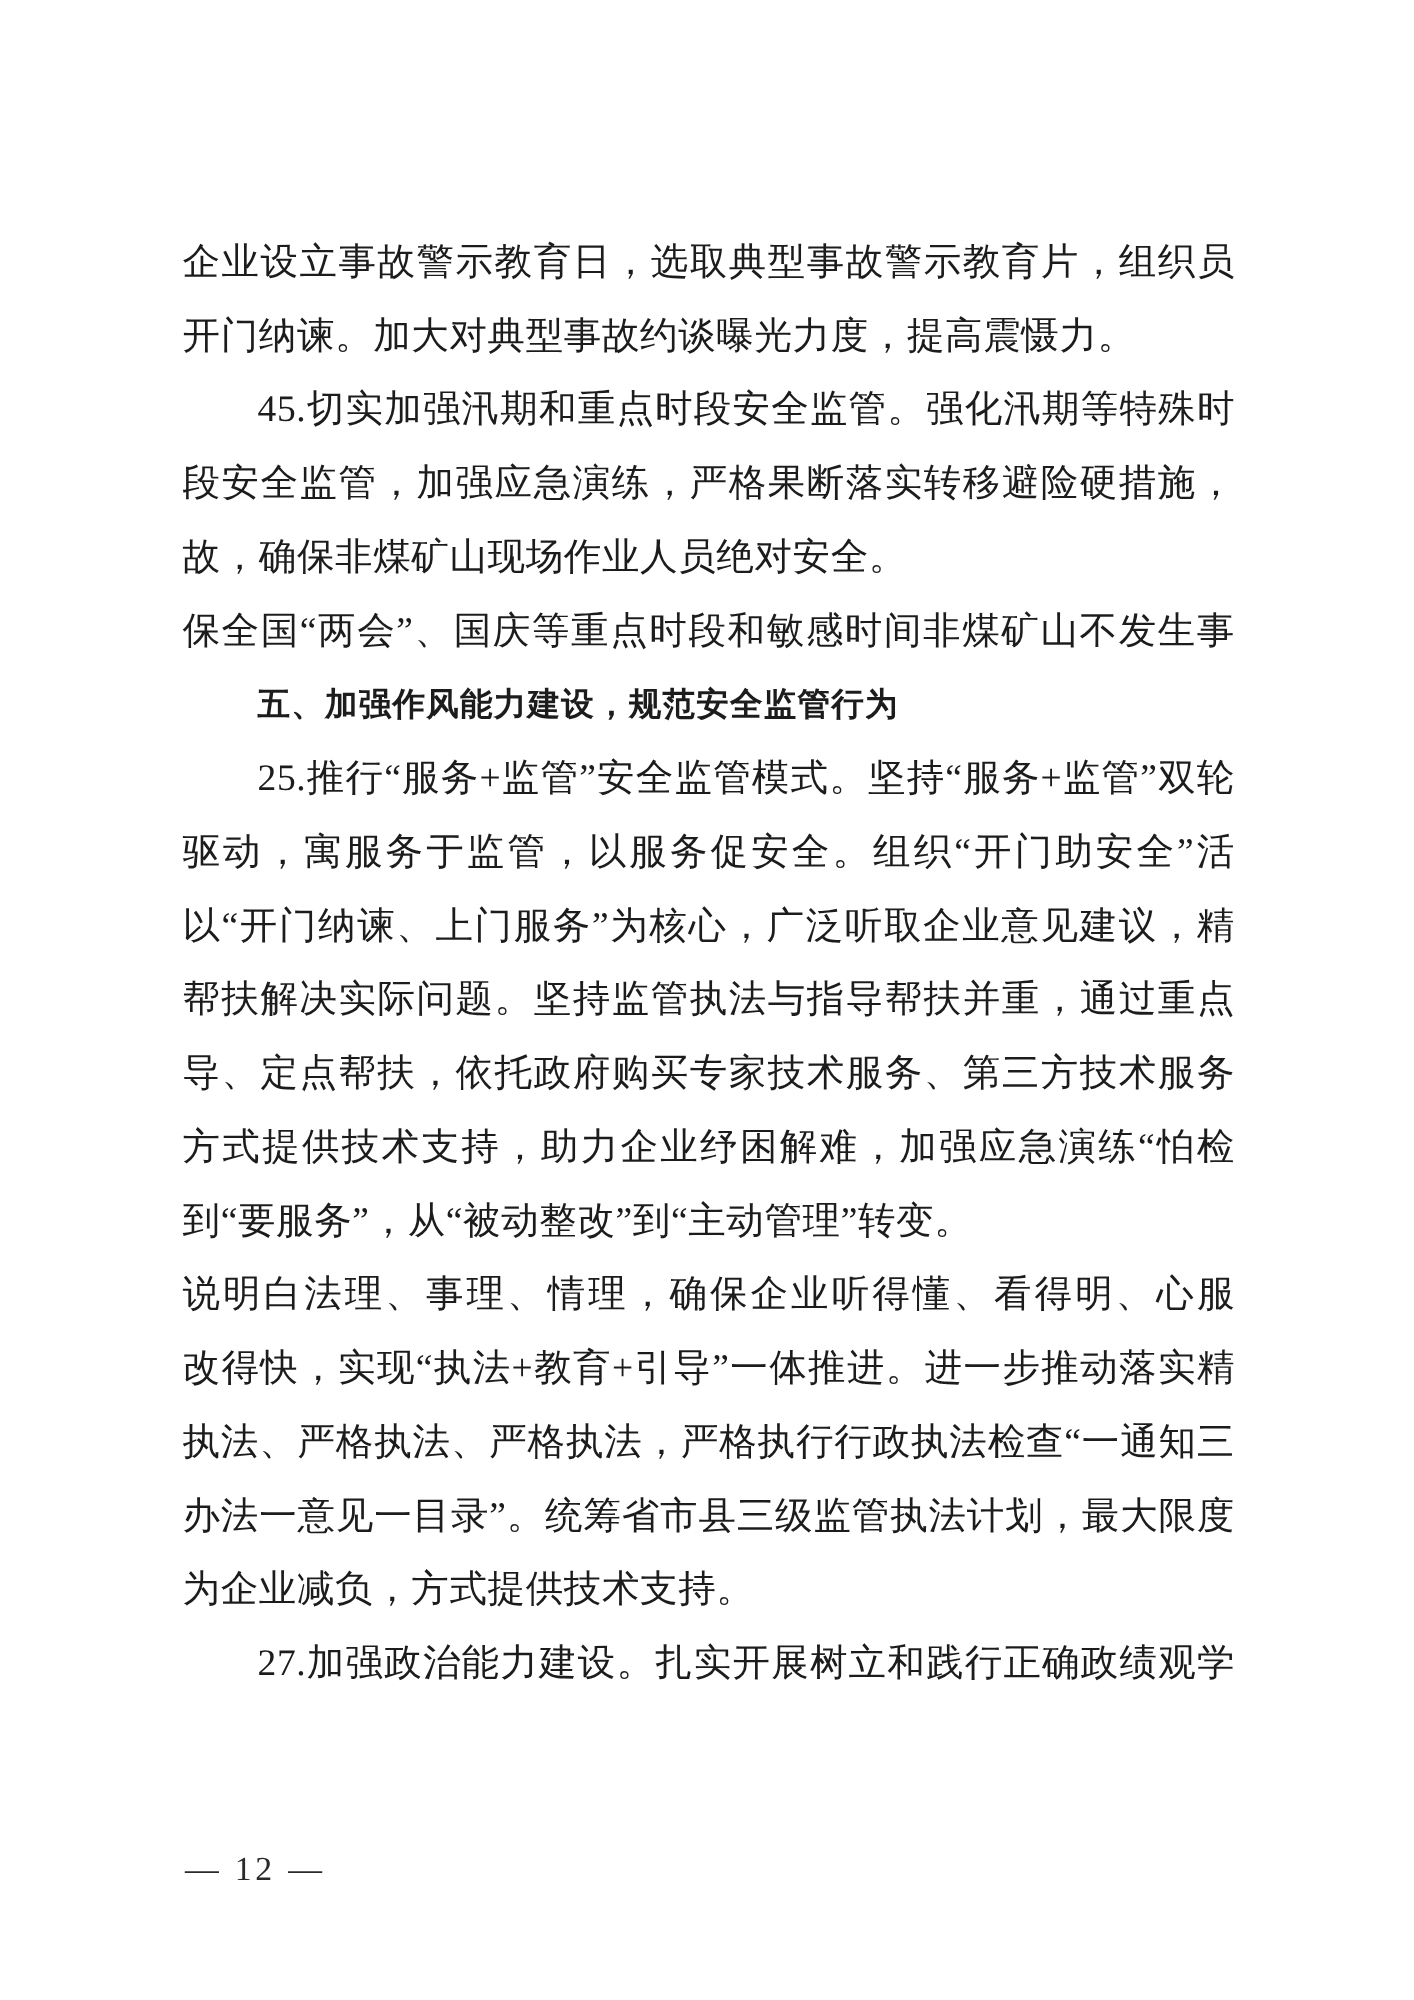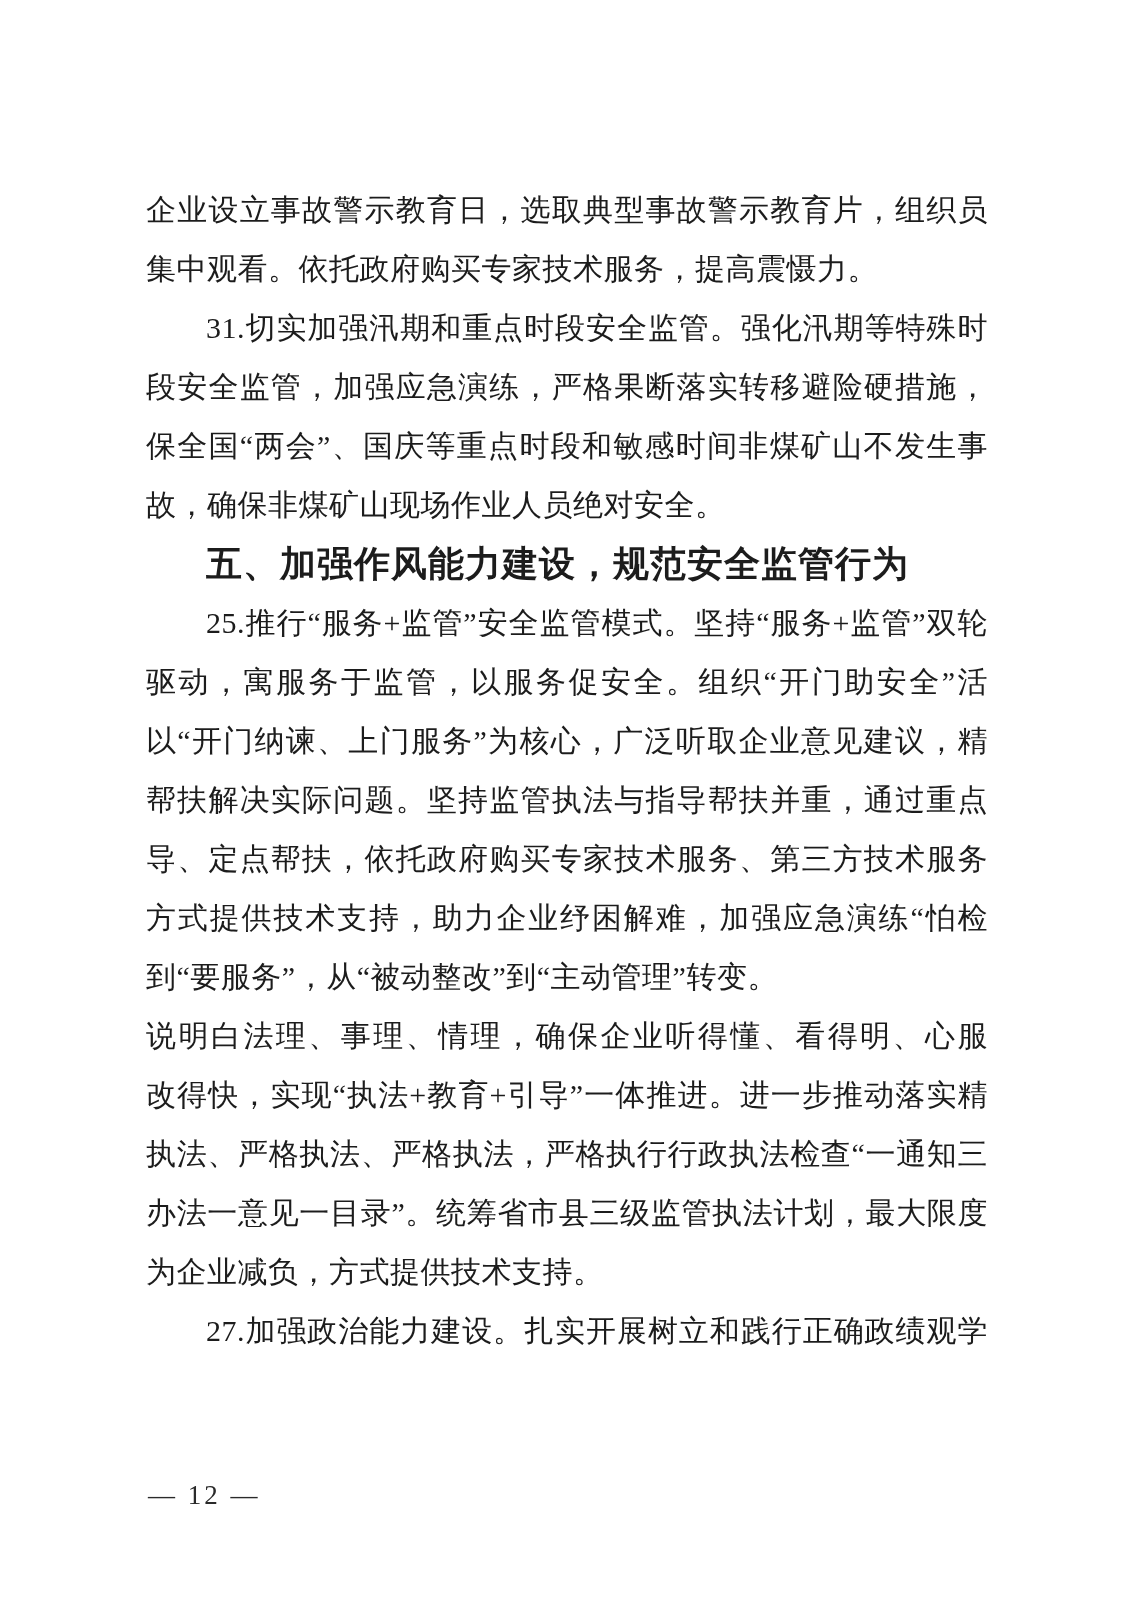--- a/index.html
+++ b/index.html
@@ -27,43 +27,43 @@
     text-align:justify;
     text-align-last:justify;
     text-justify:inter-character;
   }
   .line.indent{
     padding-left:60px;
   }
   .line.heading{
     font-family:"Liberation Sans","DejaVu Sans",sans-serif;
     font-weight:bold;
-    font-size:36px;
+    font-size:26px;
     letter-spacing:1px;
   }
   .footer{
     position:absolute;
     left:148px;top:1480px;
     font-size:27px;
     letter-spacing:3px;
     color:#2a2a2a;
     text-align:center;
   }
 </style>
 </head>
 <body>
 
 <div class="page">
   <div class="textblock" id="textblock">
       <div class="line j">企业设立事故警示教育日，选取典型事故警示教育片，组织员工</div>
-      <div class="line">集中观看。依托政府购买专家技术服务，提高震慑力。</div>
-      <div class="line j indent">31.切实加强汛期和重点时段安全监管。强化汛期等特殊时</div>
+      <div class="line">开门纳谏。加大对典型事故约谈曝光力度，提高震慑力。</div>
+      <div class="line j indent">45.切实加强汛期和重点时段安全监管。强化汛期等特殊时</div>
       <div class="line j">段安全监管，加强应急演练，严格果断落实转移避险硬措施，确</div>
+      <div class="line">故，确保非煤矿山现场作业人员绝对安全。</div>
       <div class="line j">保全国“两会”、国庆等重点时段和敏感时间非煤矿山不发生事</div>
-      <div class="line">故，确保非煤矿山现场作业人员绝对安全。</div>
       <div class="line indent heading">五、加强作风能力建设，规范安全监管行为</div>
       <div class="line j indent">25.推行“服务+监管”安全监管模式。坚持“服务+监管”双轮</div>
       <div class="line j">驱动，寓服务于监管，以服务促安全。组织“开门助安全”活动，</div>
       <div class="line j">以“开门纳谏、上门服务”为核心，广泛听取企业意见建议，精准</div>
       <div class="line j">帮扶解决实际问题。坚持监管执法与指导帮扶并重，通过重点督</div>
       <div class="line j">导、定点帮扶，依托政府购买专家技术服务、第三方技术服务等</div>
       <div class="line j">方式提供技术支持，助力企业纾困解难，加强应急演练“怕检查”</div>
       <div class="line">到“要服务”，从“被动整改”到“主动管理”转变。</div>
       <div class="line j">说明白法理、事理、情理，确保企业听得懂、看得明、心服气、</div>
       <div class="line j">改得快，实现“执法+教育+引导”一体推进。进一步推动落实精准</div>

